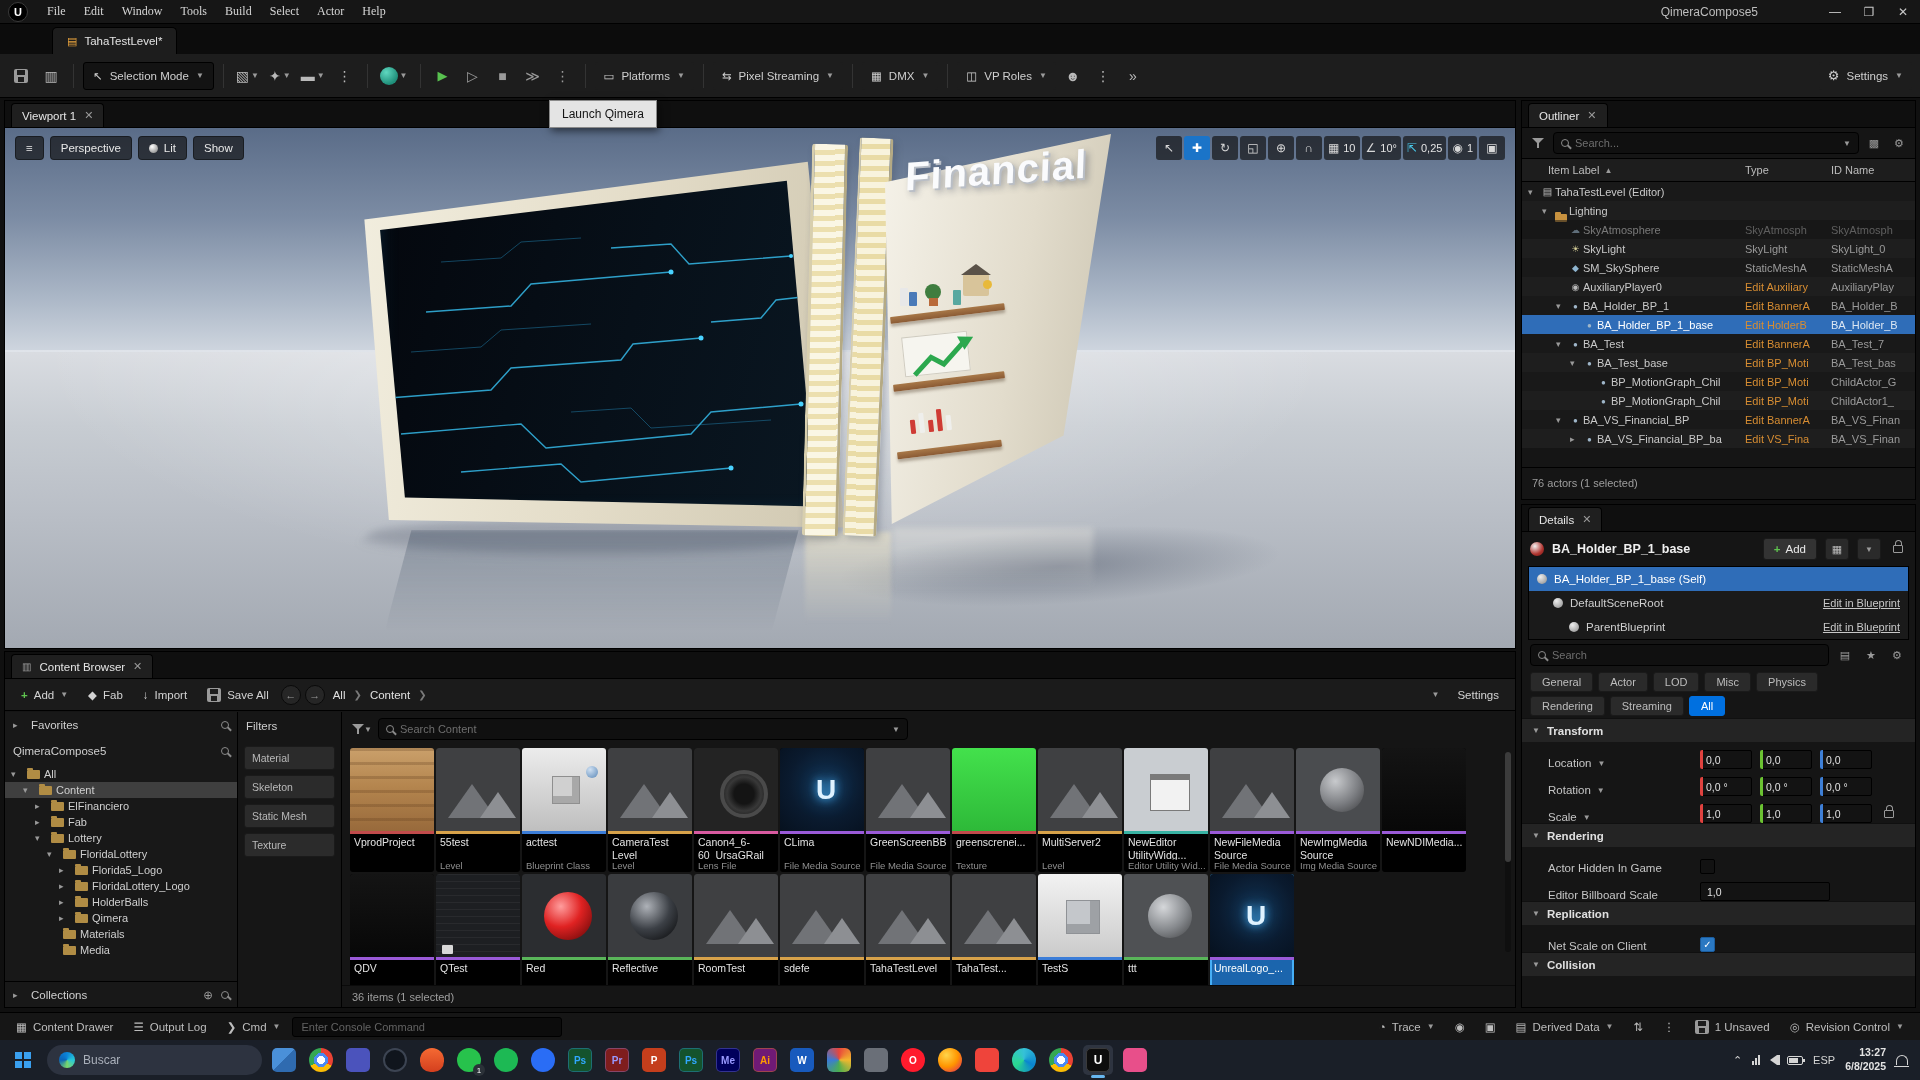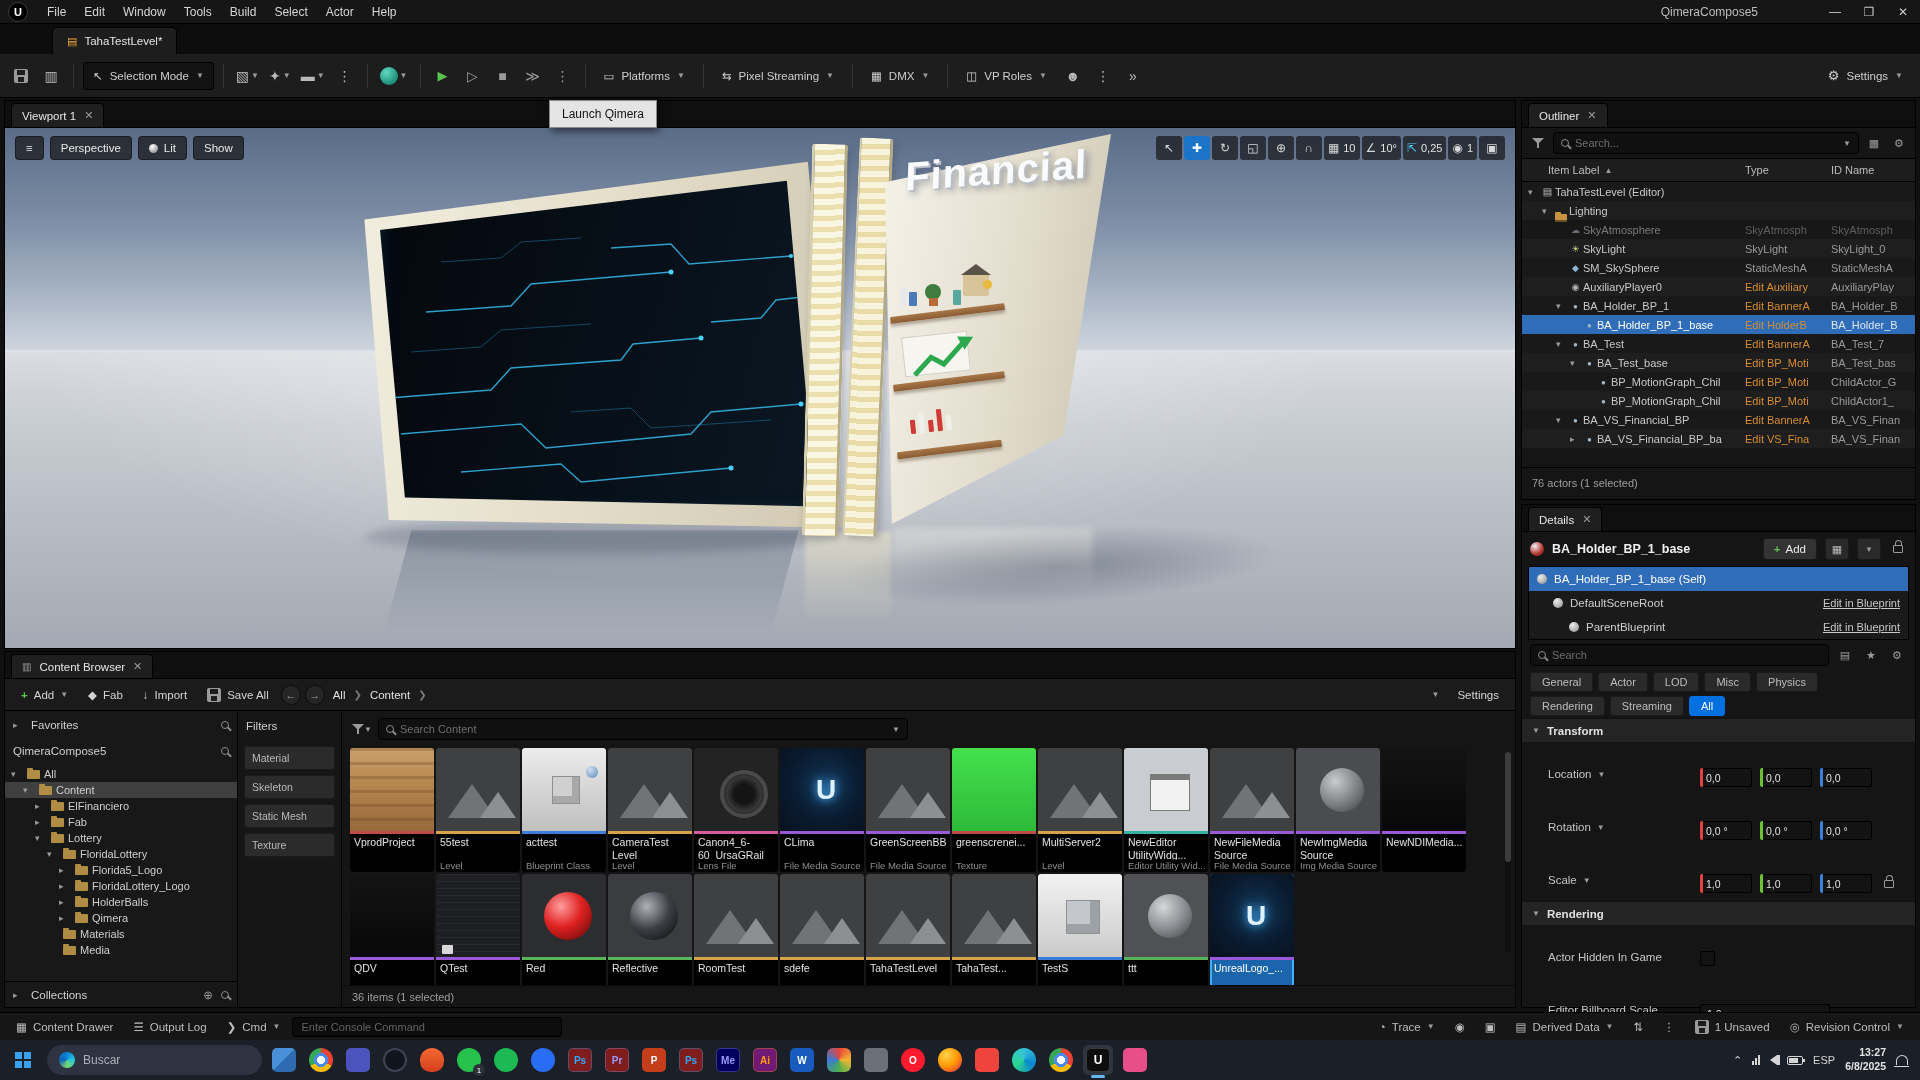--- a/index.html
+++ b/index.html
@@ -207,21 +207,21 @@
   .comp-row[data-depth="1"] { padding-left:24px; } .comp-row[data-depth="2"] { padding-left:40px; }
   .comp-ico { width:10px; height:10px; border-radius:50%; background:radial-gradient(circle at 35% 30%, #eee, #888); flex:none; }
   .comp-link { margin-left:auto; color:#c8c8c8; text-decoration:underline; font-size:11px; white-space:nowrap; }
   .dt-search-row { height:30px; display:flex; align-items:center; gap:6px; padding:0 8px; }
   .dt-tabs { display:flex; gap:5px; padding:2px 8px; }
   .pill { height:20px; padding:0 11px; background:#2a2a2a; border:1px solid #1a1a1a; border-radius:3px;
           display:flex; align-items:center; color:#bdbdbd; font-size:11px; }
   .pill.active { background:#0070e0; color:#fff; border-color:#0070e0; }
   .section-hdr { height:24px; background:#242424; border-top:1px solid #101010; display:flex; align-items:center;
                  gap:7px; padding:0 10px; font-size:11.5px; color:#e0e0e0; font-weight:bold; }
-  .prop-row { height:27px; display:flex; align-items:flex-start; font-size:11.5px; color:#c5c5c5;margin-top:26px; }
+  .prop-row { height:27px; display:flex; align-items:flex-end; font-size:11.5px; color:#c5c5c5; }
   .prop-label { width:178px; padding-left:26px; display:flex; align-items:center; gap:6px; flex:none;
                 overflow:hidden; white-space:nowrap; }
   .vec { display:flex; gap:8px; align-items:center; }
   .vbox { width:52px; height:19px; background:#131313; border:1px solid #000; border-radius:2px;
           display:flex; align-items:center; padding-left:5px; font-size:10.5px; color:#e0e0e0; position:relative; }
   .vbox::before { content:""; position:absolute; left:-1px; top:-1px; bottom:-1px; width:3px; border-radius:2px 0 0 2px; }
   .vx::before { background:#e0423f; } .vy::before { background:#6bc232; } .vz::before { background:#3e7fd6; }
   .chk { width:15px; height:15px; background:#121212; border:1px solid #000; border-radius:2px;
          display:flex; align-items:center; justify-content:center; color:#fff; font-size:10px; }
   .chk.on { background:#2a78c2; border-color:#1a5c9e; }
@@ -349,21 +349,21 @@
   .appsq[data-kind="taskview"] { background:linear-gradient(135deg,#4a90d9 50%,#2f6bb0 50%); }
   .appsq[data-kind="chrome"] { border-radius:50%;
       background:radial-gradient(circle at center, #fff 0 4px, #4a8af4 4px 7px, transparent 7px),
                  conic-gradient(#ea4335 0 120deg, #fbbc05 120deg 240deg, #34a853 240deg 360deg); }
   .appsq[data-kind="teams"] { background:#4b53bc; }
   .appsq[data-kind="obs"] { border-radius:50%; background:#10151d; border:2px solid #3c4452; }
   .appsq[data-kind="brave"] { background:linear-gradient(180deg,#f56a33,#d43f1e); border-radius:50% 50% 44% 44%; }
   .appsq[data-kind="whatsapp"] { border-radius:50%; background:#27c24c; }
   .appsq[data-kind="spotify"] { border-radius:50%; background:#1db954; }
   .appsq[data-kind="shazam"] { border-radius:50%; background:#2a6df5; }
-  .appsq[data-kind="ps"] { background:#7f1d1d; color:#31a8ff; border:1px solid #31a8ff55; }
+  .appsq[data-kind="ps"] { background:#14532d; color:#31a8ff; border:1px solid #31a8ff55; }
   .appsq[data-kind="pr"] { background:#7f1d1d; color:#9999ff; border:1px solid #9999ff55; }
   .appsq[data-kind="ppt"] { background:#c43e1c; }
   .appsq[data-kind="me"] { background:#00005b; color:#9999ff; border:1px solid #9999ff55; }
   .appsq[data-kind="ai"] { background:#701a75; color:#ff9a00; border:1px solid #ff9a0055; }
   .appsq[data-kind="word"] { background:#185abd; }
   .appsq[data-kind="photos"] { background:conic-gradient(#e8453c, #f2b72e, #4bae4f, #3a7bd5, #e8453c); border-radius:6px; }
   .appsq[data-kind="camera"] { background:#6a6f78; }
   .appsq[data-kind="opera"] { border-radius:50%; background:#ff1b2d; }
   .appsq[data-kind="firefox"] { border-radius:50%; background:radial-gradient(circle at 35% 30%, #ffd54a, #ff9500 50%, #e3364e 90%); }
   .appsq[data-kind="anydesk"] { background:#ef443b; }
@@ -385,21 +385,21 @@
   .bell { width:12px; height:10px; border-radius:6px 6px 0 0; border:1.5px solid #d5d5d5; border-bottom:none; position:relative; margin-right:6px; }
   .bell::after { content:""; position:absolute; left:-3px; bottom:-2px; width:15px; height:1.5px; background:#d5d5d5; }
 </style>
 </head>
 <body>
 
 <div class="app">
 
   <div class="menubar">
     <div class="ue-logo">U</div>
-    <div style="display:flex;">
+    <div style="display:flex;font-family:Liberation Serif, serif;">
 
     <div class="menu-item">File</div>
         <div class="menu-item">Edit</div>
         <div class="menu-item">Window</div>
         <div class="menu-item">Tools</div>
         <div class="menu-item">Build</div>
         <div class="menu-item">Select</div>
         <div class="menu-item">Actor</div>
         <div class="menu-item">Help</div>
       </div>

